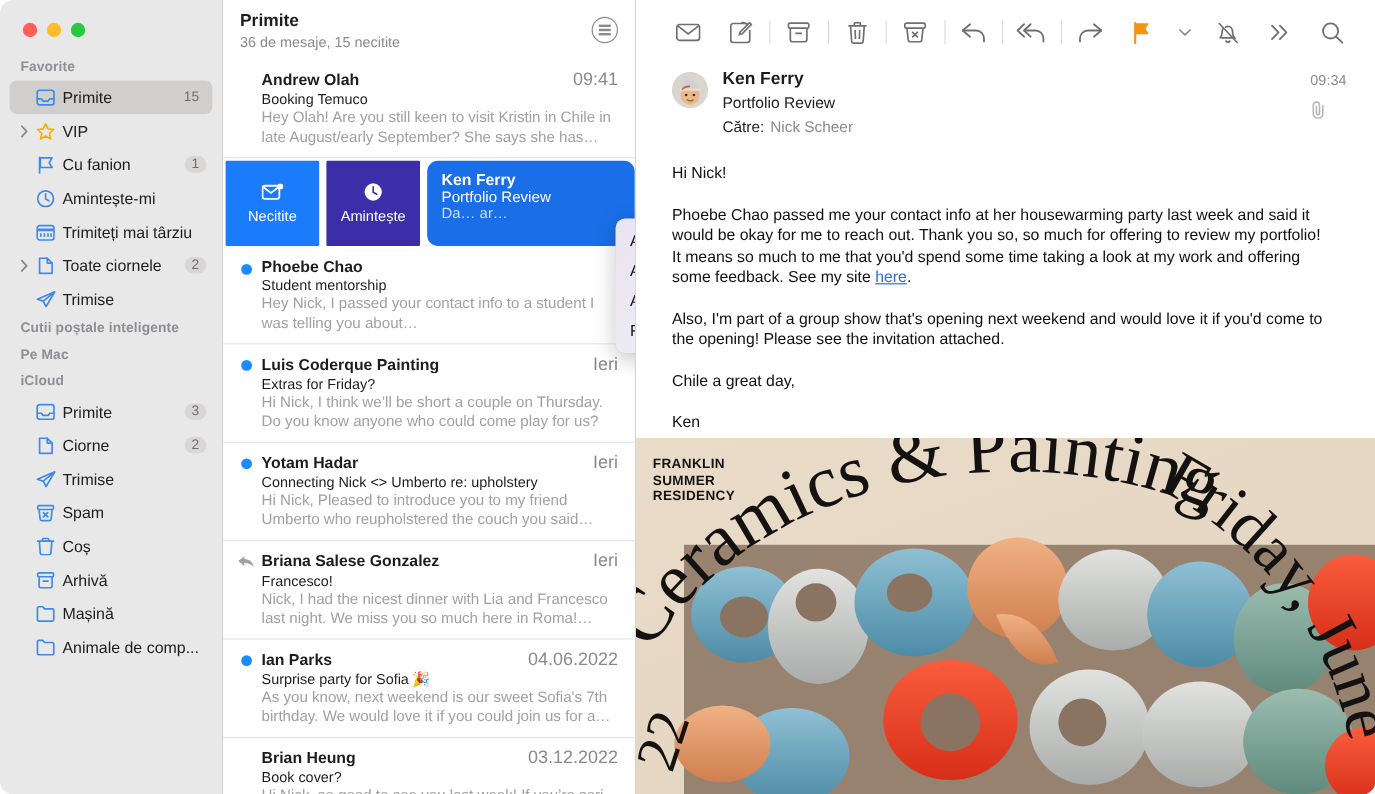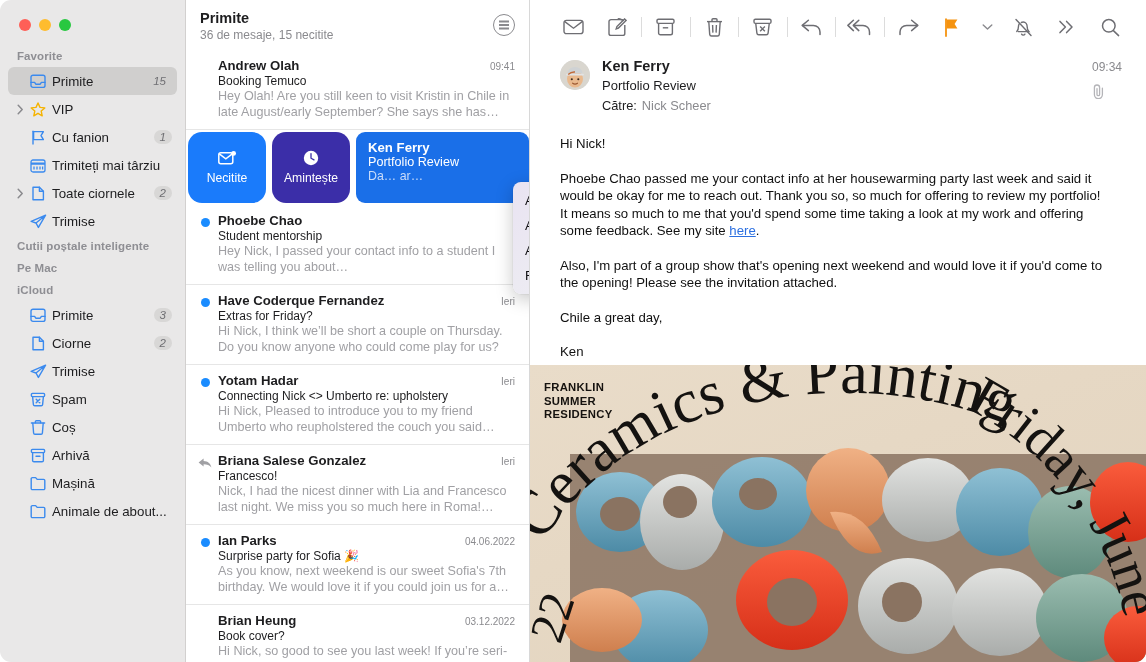--- a/index.html
+++ b/index.html
@@ -45,21 +45,21 @@
   .sb-ico {
     width:22px; flex:0 0 22px; display:flex; align-items:center;
     justify-content:center; color:#3b8aee;
   }
   .sb-label {
     font-size:13.3px; color:#1d1d1f; flex:1; white-space:nowrap;
     overflow:hidden; text-overflow:ellipsis; padding-left:3px;
   }
   .sb-count {
     font-size:11.5px; color:#6f6f73; padding:1px 6px;
-    border-radius:9px; margin-right:5px;font-style:italic;
+    border-radius:9px; margin-right:5px;
   }
   .sb-count.pill { background:#d8d7d6; }
 
   
   .list {
     width:344px; flex:0 0 344px; height:662px; background:#fff;
     border-right:1px solid #d8d8d8; position:relative; overflow:hidden;
   }
   .list-head { padding:10px 14px 8px 14px; position:relative; }
   .list-title { font-size:14.5px; font-weight:700; color:#1d1d1f; }
@@ -75,37 +75,37 @@
   }
   .filter-btn i:before{content:"";}
 
   .msg {
     padding:8px 14px 9px 32px; position:relative;
     border-bottom:1px solid #e6e6e6; margin:0 0 0 0;
   }
   .msg .line1 { display:flex; align-items:baseline; }
   .msg .from { font-size:13.2px; font-weight:700; color:#1d1d1f; flex:1;
                white-space:nowrap; overflow:hidden; text-overflow:ellipsis; }
-  .msg .date { font-size:10px; color:#8a8a8e; margin-left:8px; white-space:nowrap; }
+  .msg .date { font-size:15px; color:#8a8a8e; margin-left:8px; white-space:nowrap; }
   .msg .subj { font-size:12px; color:#1d1d1f; margin-top:1px;
                white-space:nowrap; overflow:hidden; text-overflow:ellipsis; }
   .msg .prev { font-size:12.6px; color:#a0a0a4; line-height:15.5px; margin-top:1px; }
   .msg .dot {
     position:absolute; left:15px; top:13px; width:9px; height:9px;
     border-radius:50%; background:#1a8cff;
   }
   .msg .replied {
     position:absolute; left:12px; top:11px; color:#a0a0a4;
   }
 
   
   .swipe-row { position:relative; height:75px; padding:2px 0; }
   .swipe-actions { display:flex; height:71px; gap:6px; padding:0 0 0 2px; }
   .swipe-btn {
-    width:78px; border-radius:14px; display:flex; flex-direction:column;
+    width:78px; border-radius:1px; display:flex; flex-direction:column;
     align-items:center; justify-content:center; color:#fff; gap:5px;
   }
   .swipe-btn .lbl { font-size:12.2px; white-space:nowrap; overflow:hidden; }
   .swipe-card {
     flex:1; border-radius:9px; background:#1a6fe8;
     padding:8px 12px; color:#fff; overflow:hidden;
   }
   .swipe-card .f { font-size:13.2px; font-weight:700; }
   .swipe-card .s { font-size:12.6px; }
   .swipe-card .p { font-size:12.4px; color:#c9dcfa; line-height:15px; }
@@ -215,20 +215,30 @@
               <path d="M3 1.2 L3 14"></path>
               <path d="M3.6 1.6 L13.4 1.6 L11 5.6 L13.4 9.6 L3.6 9.6 Z"></path>
             </svg>
           </span>
           <span class="sb-label">Cu fanion</span>
           <span class="sb-count pill">1</span>
         </div>
         <div class="sb-row">
           <span class="sb-disc"></span>
           <span class="sb-ico">
+            <svg width="16" height="15" viewBox="0 0 16 15" fill="none" stroke="#3b8aee" stroke-width="1.4" stroke-linecap="round" stroke-linejoin="round">
+              <circle cx="8" cy="7.6" r="6.6"></circle>
+              <path d="M8 3.6 L8 7.8 L10.8 9.3"></path>
+            </svg>
+          </span>
+          <span class="sb-label">Amintește-mi</span>
+        </div>
+        <div class="sb-row">
+          <span class="sb-disc"></span>
+          <span class="sb-ico">
             <svg width="16" height="15" viewBox="0 0 16 15" fill="none" stroke="#3b8aee" stroke-width="1.3">
               <rect x="1" y="2" width="14" height="12" rx="2"></rect>
               <path d="M1 5.6 L15 5.6" stroke-width="2.4"></path>
               <path d="M4 8.4 L4 11.4 M7 8.4 L7 11.4 M10 8.4 L10 11.4 M12.6 8.4 L12.6 11.4"></path>
             </svg>
           </span>
           <span class="sb-label">Trimiteți mai târziu</span>
         </div>
         <div class="sb-row">
           <span class="sb-disc">
@@ -330,21 +340,21 @@
           </span>
           <span class="sb-label">Mașină</span>
         </div>
         <div class="sb-row">
           <span class="sb-disc"></span>
           <span class="sb-ico">
             <svg width="16" height="15" viewBox="0 0 16 15" fill="none" stroke="#3b8aee" stroke-width="1.4" stroke-linecap="round" stroke-linejoin="round">
               <path d="M1.2 12.4 L1.2 2.8 a1.2 1.2 0 0 1 1.2-1.2 L5.6 1.6 L7.2 3.4 L13.6 3.4 a1.2 1.2 0 0 1 1.2 1.2 L14.8 12.4 a1.2 1.2 0 0 1-1.2 1.2 L2.4 13.6 a1.2 1.2 0 0 1-1.2-1.2 z"></path>
             </svg>
           </span>
-          <span class="sb-label">Animale de about...</span>
+          <span class="sb-label">Animale de comp...</span>
         </div>
       </div>
   </div>
 
   <div class="list">
     <div class="list-head">
       <div class="list-title">Primite</div>
       <div class="list-sub">36 de mesaje, 15 necitite</div>
       <div class="filter-btn">
           <i></i>
@@ -391,21 +401,21 @@
           <div class="line1">
             <div class="from">Phoebe Chao</div>
             <div class="date"></div>
           </div>
           <div class="subj">Student mentorship</div>
           <div class="prev">Hey Nick, I passed your contact info to a student I was telling you about…</div>
         </div>
         <div class="msg">
           <span class="dot"></span>
           <div class="line1">
-            <div class="from">Have Coderque Fernandez</div>
+            <div class="from">Luis Coderque Painting</div>
             <div class="date">Ieri</div>
           </div>
           <div class="subj">Extras for Friday?</div>
           <div class="prev">Hi Nick, I think we’ll be short a couple on Thursday. Do you know anyone who could come play for us?</div>
         </div>
         <div class="msg">
           <span class="dot"></span>
           <div class="line1">
             <div class="from">Yotam Hadar</div>
             <div class="date">Ieri</div>

